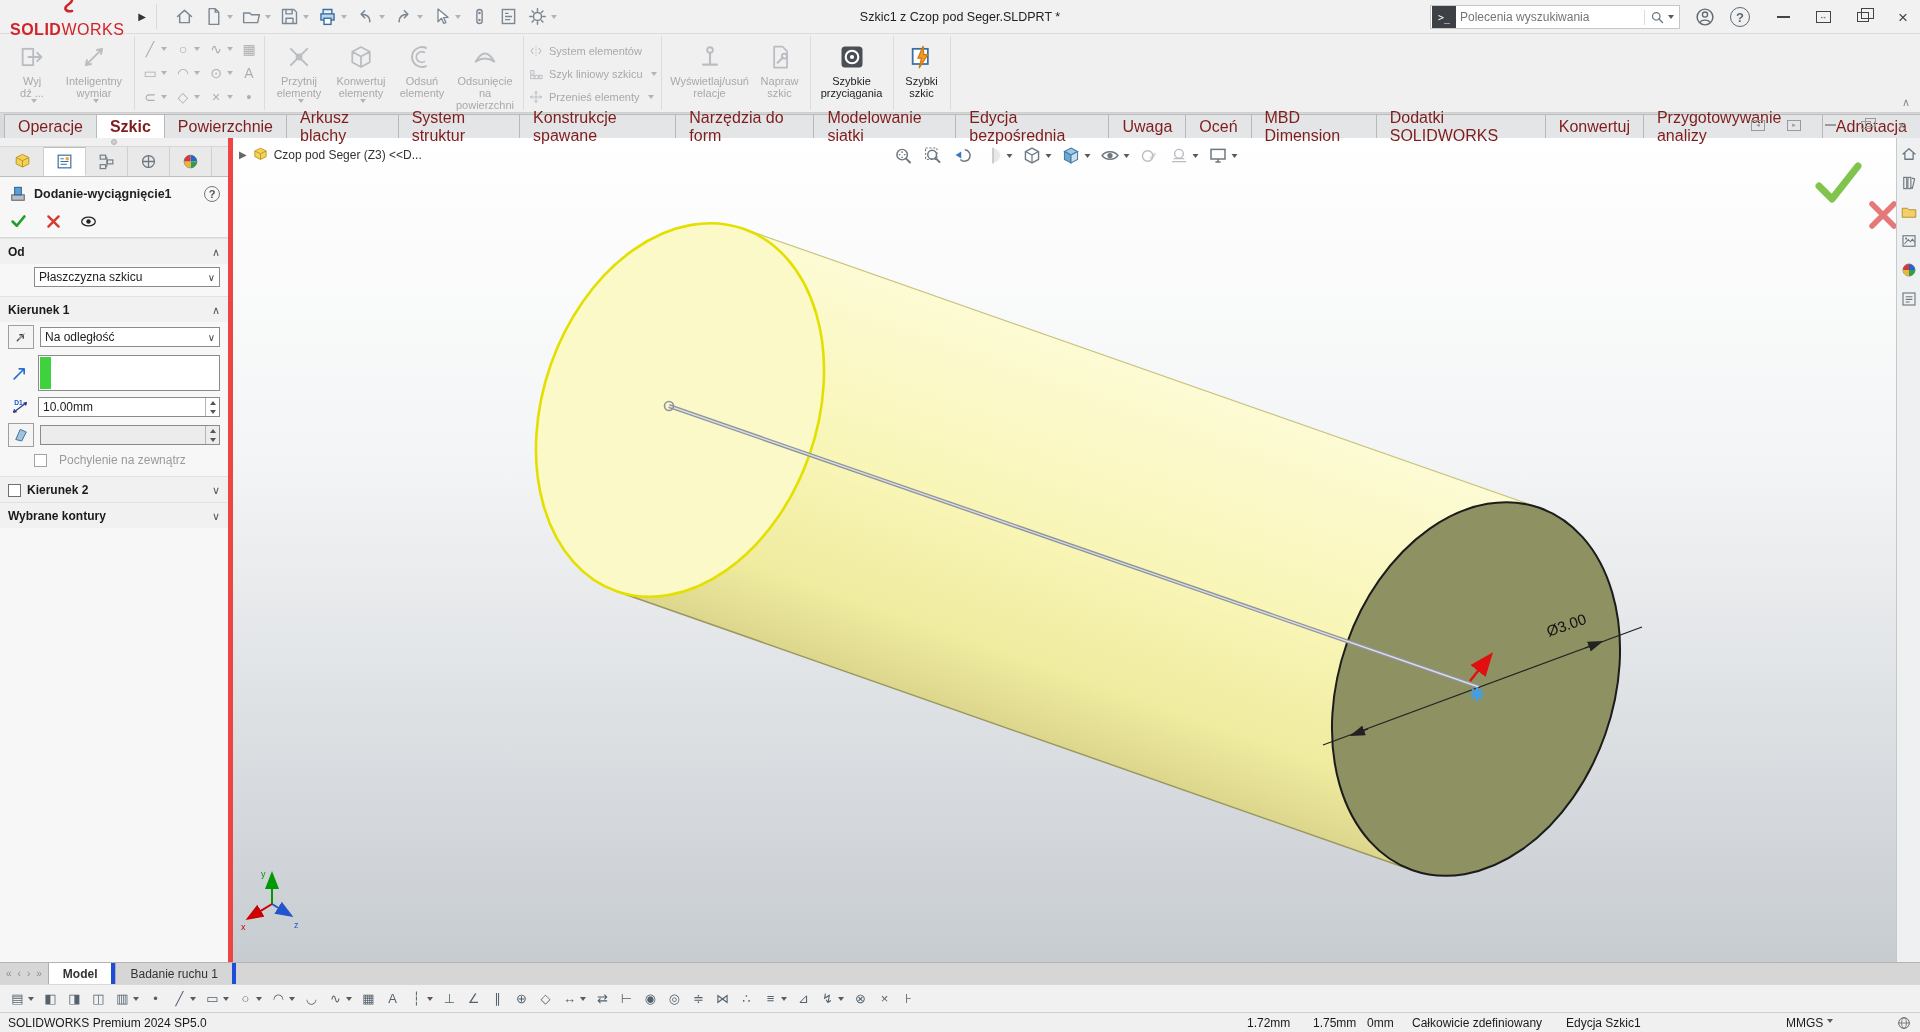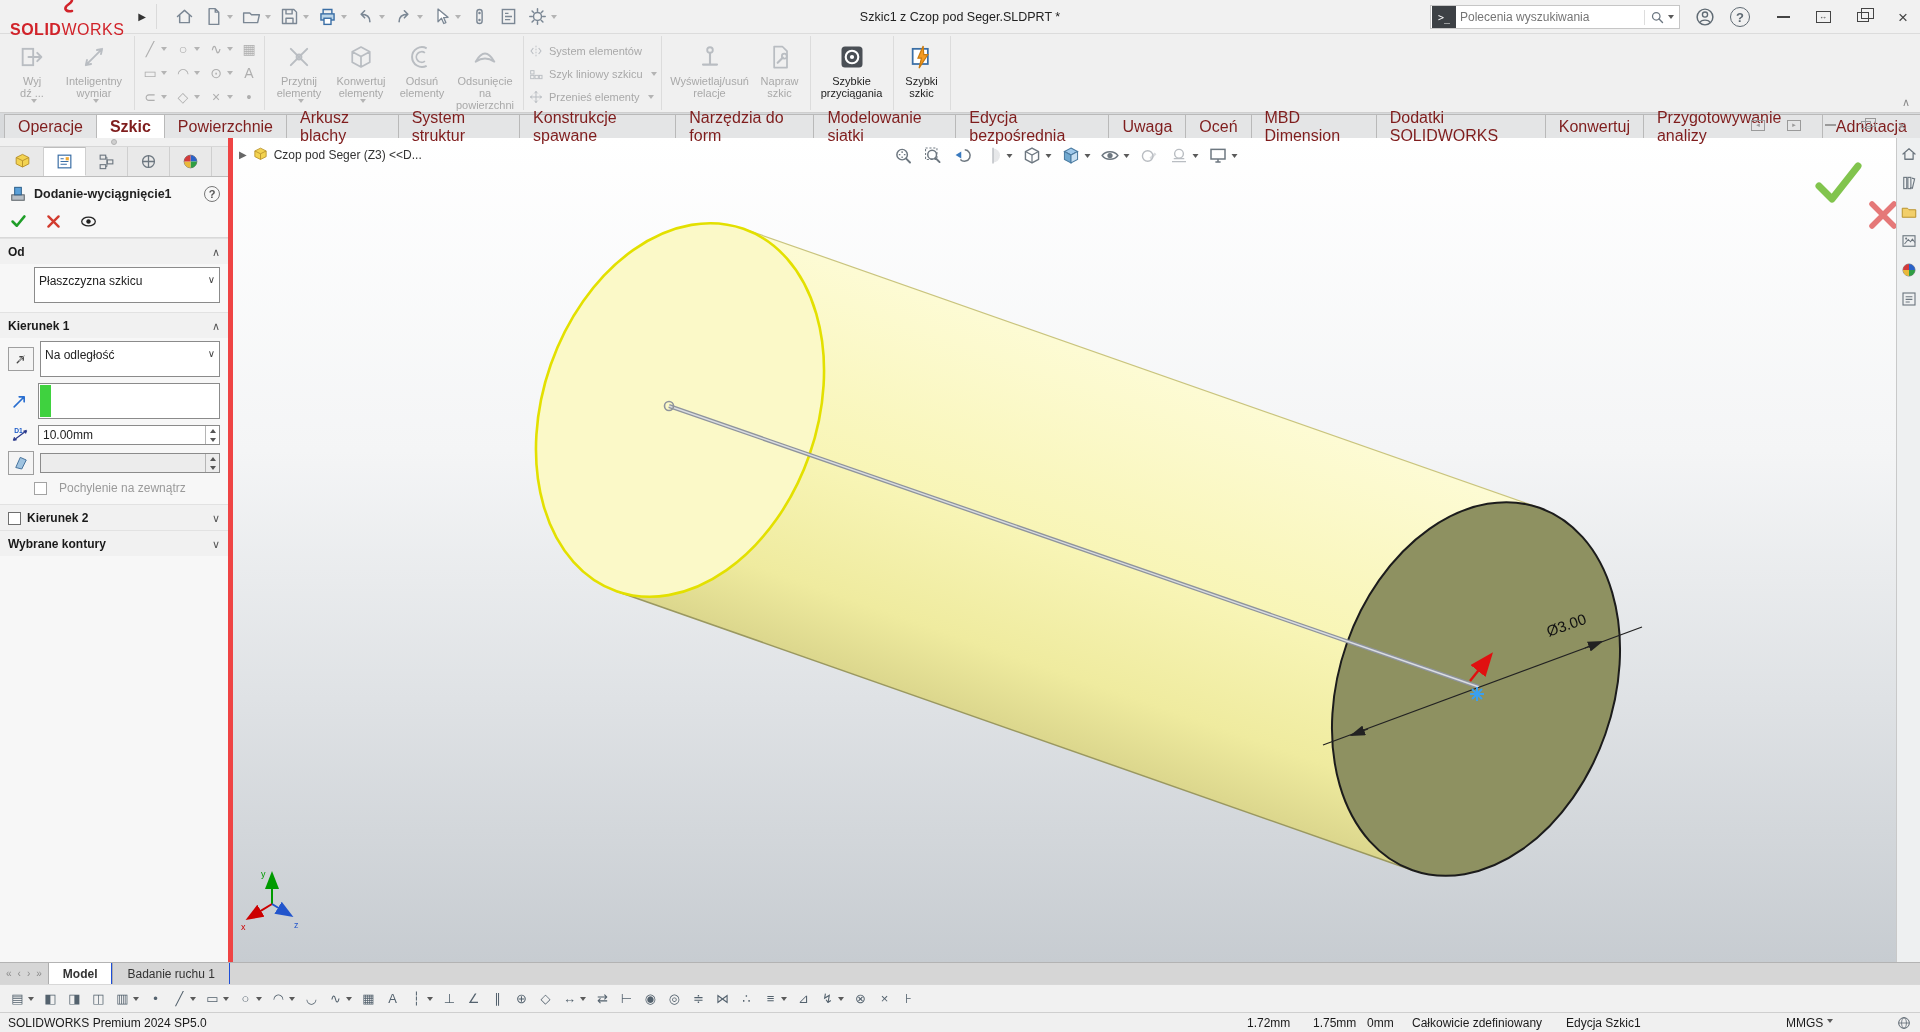--- a/index.html
+++ b/index.html
@@ -86,21 +86,21 @@
   .pm-actions { display:flex; align-items:center; gap:18px; padding:4px 10px 7px 10px; border-bottom:1px solid #d9d9d9; }
   .pm-actions svg { width:17px; height:17px; }
   .pmhead { display:flex; align-items:center; gap:6px; font-weight:bold; padding:6px 8px 5px 8px; border-top:1px solid #e2e2e2; background:#f1f1f1; color:#1a1a1a; }
   .pmhead .chev { margin-left:auto; font-weight:normal; color:#555; font-size:11px; }
   .pmbody { padding:3px 8px 9px 8px; display:flex; flex-direction:column; gap:6px; }
   .pmrow { display:flex; align-items:center; gap:6px; }
   .pmrow .rowic { width:24px; display:flex; justify-content:center; }
   .pmrow .rowic svg { width:20px; height:20px; }
   .icobtn { width:26px; height:24px; border:1px solid #9f9f9f; background:#f4f4f4; display:flex; align-items:center; justify-content:center; }
   .icobtn svg { width:18px; height:18px; }
-  .pmselect { flex:1; height:36px; background:#fff; border:1px solid #8b8b8b; display:flex; align-items:flex-start; padding:6px 4px; }
+  .pmselect { flex:1; height:20px; background:#fff; border:1px solid #8b8b8b; display:flex; align-items:center; padding:6px 4px; }
   .pmselect .v { flex:1; }
   .pmselect .sc { color:#444; font-size:10px; }
   .selbox { flex:1; height:36px; background:#fff; border:1px solid #8b8b8b; position:relative; }
   .selbox .greenbar { position:absolute; left:1px; top:1px; bottom:1px; width:11px; background:#3fd23f; }
   .spin { flex:1; height:20px; background:#fff; border:1px solid #8b8b8b; display:flex; align-items:stretch; }
   .spin .v { flex:1; display:flex; align-items:center; padding:0 4px; }
   .spin .btns { width:14px; border-left:1px solid #b5b5b5; display:flex; flex-direction:column; }
   .spin .btns div { flex:1; display:flex; align-items:center; justify-content:center; }
   .tri-up { width:0; height:0; border-left:3.5px solid transparent; border-right:3.5px solid transparent; border-bottom:4px solid #555; }
   .tri-dn { width:0; height:0; border-left:3.5px solid transparent; border-right:3.5px solid transparent; border-top:4px solid #555; }
@@ -124,21 +124,21 @@
 
   
   .taskpane { position:absolute; right:0; top:0; width:24px; height:824px; background:#eef0f1; border-left:1px solid #c9c9c9; display:flex; flex-direction:column; align-items:center; padding-top:6px; gap:9px; }
   .tp-ico { width:20px; height:20px; color:#6d7780; display:flex; align-items:center; justify-content:center; }
   .tp-ico svg { width:18px; height:18px; }
 
   
   .modeltabs { position:absolute; left:0; top:962px; width:1920px; height:22px; background:#d6d6d6; border-top:1px solid #b3b3b3; display:flex; align-items:stretch; font-size:12px; }
   .mt-nav { display:flex; align-items:center; gap:2px; padding:0 4px; color:#8b8b8b; font-size:10px; }
   .mt-nav span { padding:0 2px; }
-  .mtab { display:flex; align-items:center; padding:0 14px; border-right:1px solid #1d4ed8; border-left:1px solid #adadad; color:#333; }
+  .mtab { display:flex; align-items:center; padding:0 14px; border-right:4px solid #1d4ed8; border-left:1px solid #adadad; color:#333; }
   .mtab.active { background:#ffffff; font-weight:bold; }
 
   
   .sketchbar { position:absolute; left:0; top:984px; width:1920px; height:28px; background:#f1f1f1; border-top:1px solid #d8d8d8; display:flex; align-items:center; padding:0 6px; gap:1px; }
   .sbtn { display:flex; align-items:center; padding:1px 4px; font-size:13px; color:#54626e; }
   .sbtn .g { width:15px; text-align:center; }
 
   
   .statusbar { position:absolute; left:0; top:1012px; width:1920px; height:20px; background:#f0f0f0; border-top:1px solid #cfcfcf; font-size:12px; color:#1a1a1a;padding-left:17px; }
   .statusbar span { position:absolute; top:3px; white-space:nowrap; }

